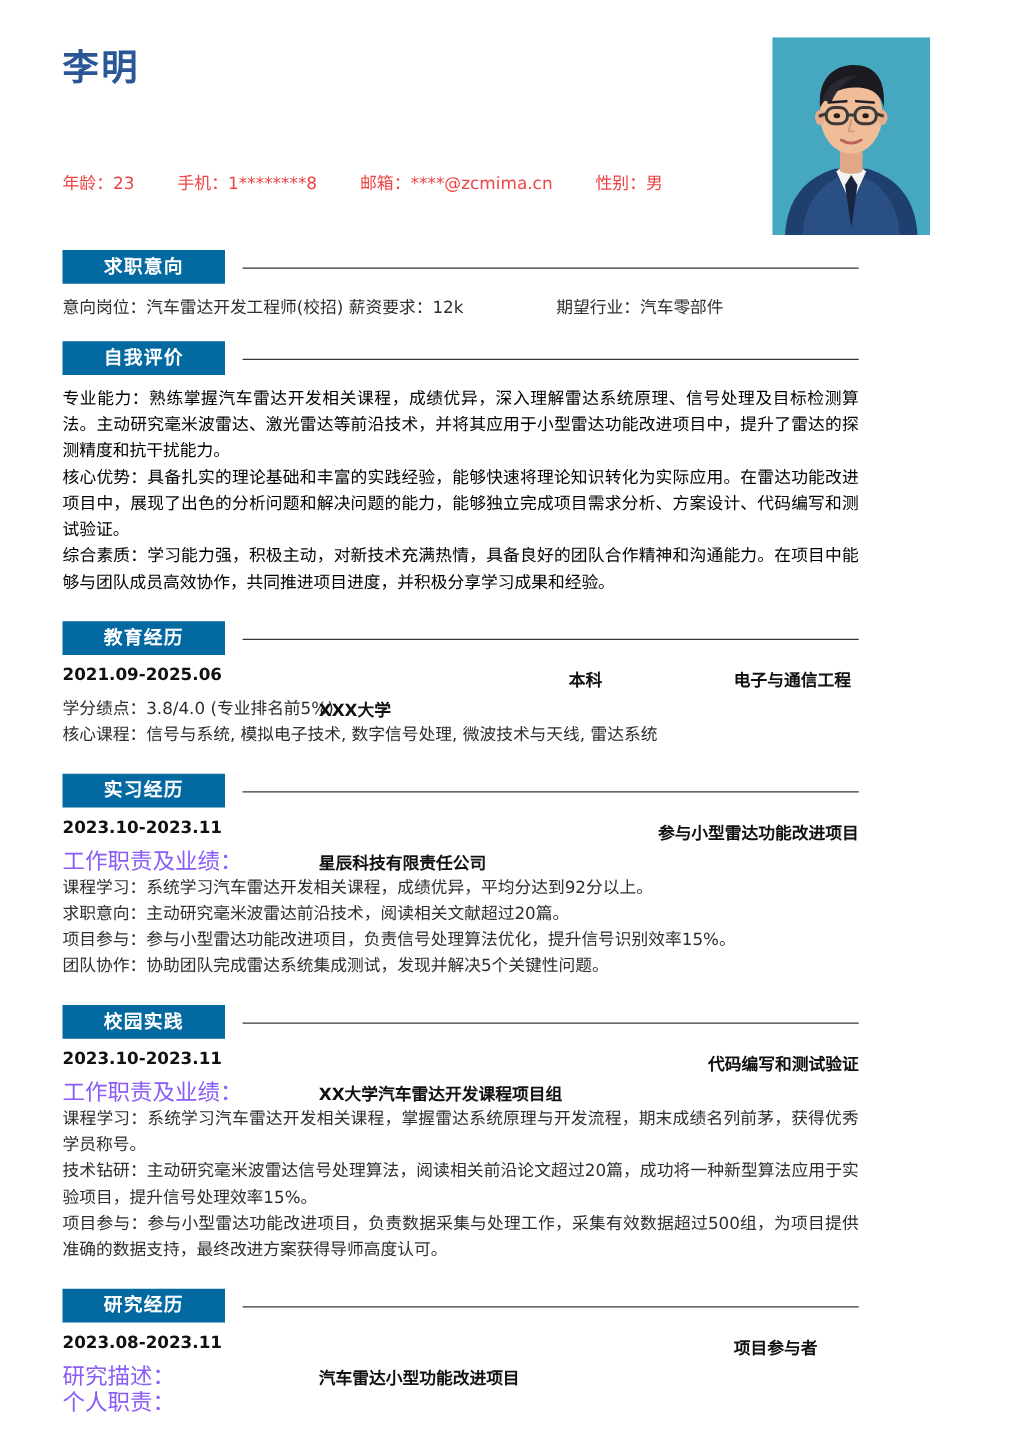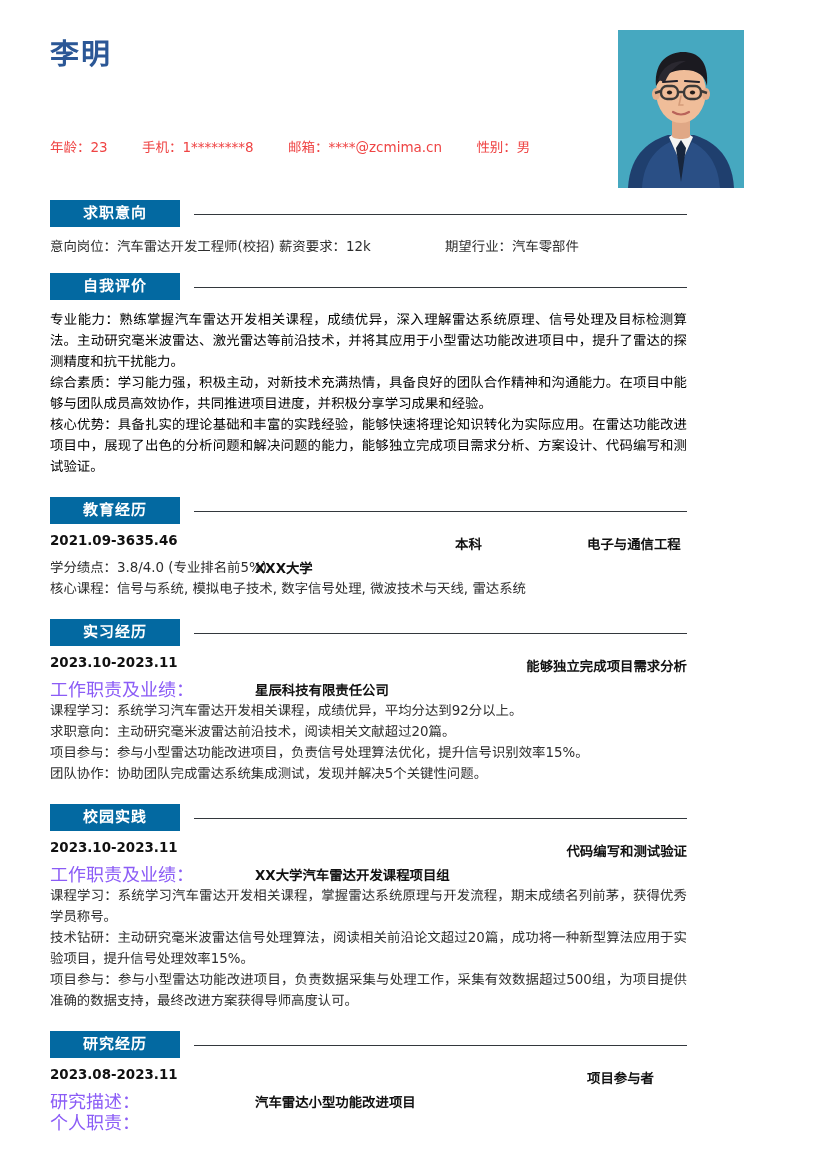--- a/index.html
+++ b/index.html
@@ -228,52 +228,52 @@
   </div>
 
   <div class="gap-md"></div>
 
   <div class="section">
     <div class="sec-head">
       <div class="sec-tag">自我评价</div>
       <div class="sec-rule"></div>
     </div>
     <p class="para">专业能力：熟练掌握汽车雷达开发相关课程，成绩优异，深入理解雷达系统原理、信号处理及目标检测算法。主动研究毫米波雷达、激光雷达等前沿技术，并将其应用于小型雷达功能改进项目中，提升了雷达的探测精度和抗干扰能力。</p>
+    <p class="para">核心优势：具备扎实的理论基础和丰富的实践经验，能够快速将理论知识转化为实际应用。在雷达功能改进项目中，展现了出色的分析问题和解决问题的能力，能够独立完成项目需求分析、方案设计、代码编写和测试验证。</p>
     <p class="para">综合素质：学习能力强，积极主动，对新技术充满热情，具备良好的团队合作精神和沟通能力。在项目中能够与团队成员高效协作，共同推进项目进度，并积极分享学习成果和经验。</p>
-    <p class="para">核心优势：具备扎实的理论基础和丰富的实践经验，能够快速将理论知识转化为实际应用。在雷达功能改进项目中，展现了出色的分析问题和解决问题的能力，能够独立完成项目需求分析、方案设计、代码编写和测试验证。</p>
   </div>
 
   <div class="gap-lg"></div>
 
   <div class="section">
     <div class="sec-head">
       <div class="sec-tag">教育经历</div>
       <div class="sec-rule"></div>
     </div>
     <div class="exp-head">
-      <span class="exp-date">2021.09-3635.46</span>
+      <span class="exp-date">2021.09-2025.06</span>
       <span class="exp-org">XXX大学</span>
       <span class="exp-mid">本科</span>
       <span class="exp-role">电子与通信工程</span>
     </div>
     <p class="line">学分绩点：3.8/4.0 (专业排名前5%)</p>
     <p class="line">核心课程：信号与系统, 模拟电子技术, 数字信号处理, 微波技术与天线, 雷达系统</p>
   </div>
 
   <div class="gap-lg"></div>
 
   <div class="section">
     <div class="sec-head">
       <div class="sec-tag">实习经历</div>
       <div class="sec-rule"></div>
     </div>
     <div class="exp-head">
       <span class="exp-date">2023.10-2023.11</span>
       <span class="exp-org">星辰科技有限责任公司</span>
-      <span class="exp-role-r">能够独立完成项目需求分析</span>
+      <span class="exp-role-r">参与小型雷达功能改进项目</span>
     </div>
     <p class="sub-label">工作职责及业绩：</p>
     <p class="bullet">课程学习：系统学习汽车雷达开发相关课程，成绩优异，平均分达到92分以上。</p>
     <p class="bullet">求职意向：主动研究毫米波雷达前沿技术，阅读相关文献超过20篇。</p>
     <p class="bullet">项目参与：参与小型雷达功能改进项目，负责信号处理算法优化，提升信号识别效率15%。</p>
     <p class="bullet">团队协作：协助团队完成雷达系统集成测试，发现并解决5个关键性问题。</p>
   </div>
 
   <div class="gap-lg"></div>
 

